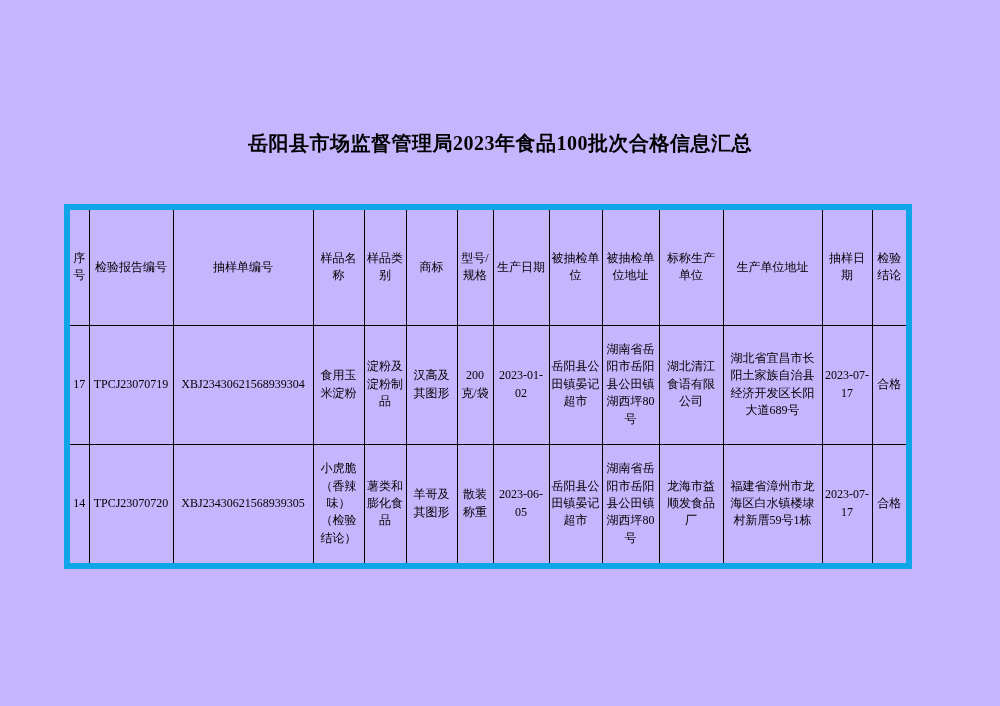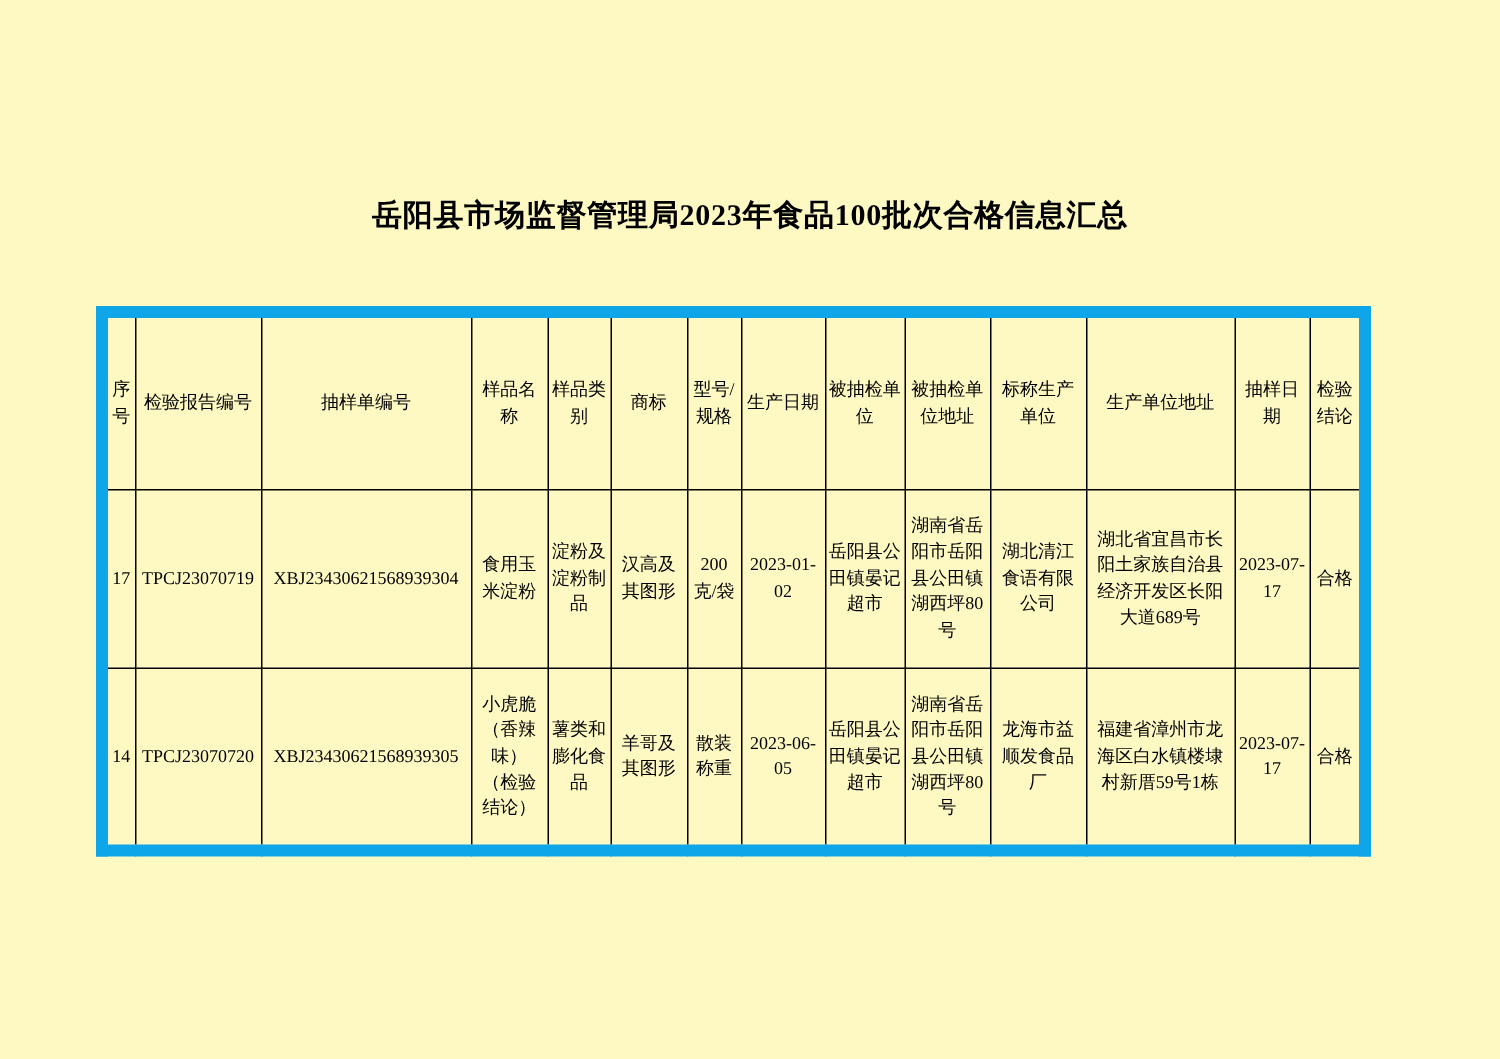--- a/index.html
+++ b/index.html
@@ -10,42 +10,42 @@
   body {
     width: 1000px;
     height: 706px;
     font-family: "Liberation Serif", "DejaVu Serif", serif;
     color: #000000;
   }
   .page {
     position: relative;
     width: 1000px;
     height: 706px;
-    background: #fef9c3;
+    background: #c4b5fd;
     overflow: hidden;
   }
   .doc-title {
     position: absolute;
     top: 130px;
     left: 0;
     width: 100%;
     text-align: center;
     font-size: 20px;
     font-weight: bold;
     letter-spacing: 0.5px;
     margin: 0;
   }
   table.report-table {
     position: absolute;
     left: 64px;
     top: 204px;
     width: 845px;
     border-collapse: collapse;
     table-layout: fixed;
-    border: 8px solid #0ea5e9;
+    border: 6px solid #0ea5e9;
   }
   .report-table th,
   .report-table td {
     border: 1.5px solid #000;
     font-weight: normal;
     font-size: 12px;
     line-height: 1.45;
     text-align: center;
     vertical-align: middle;
     padding: 0 2px;

